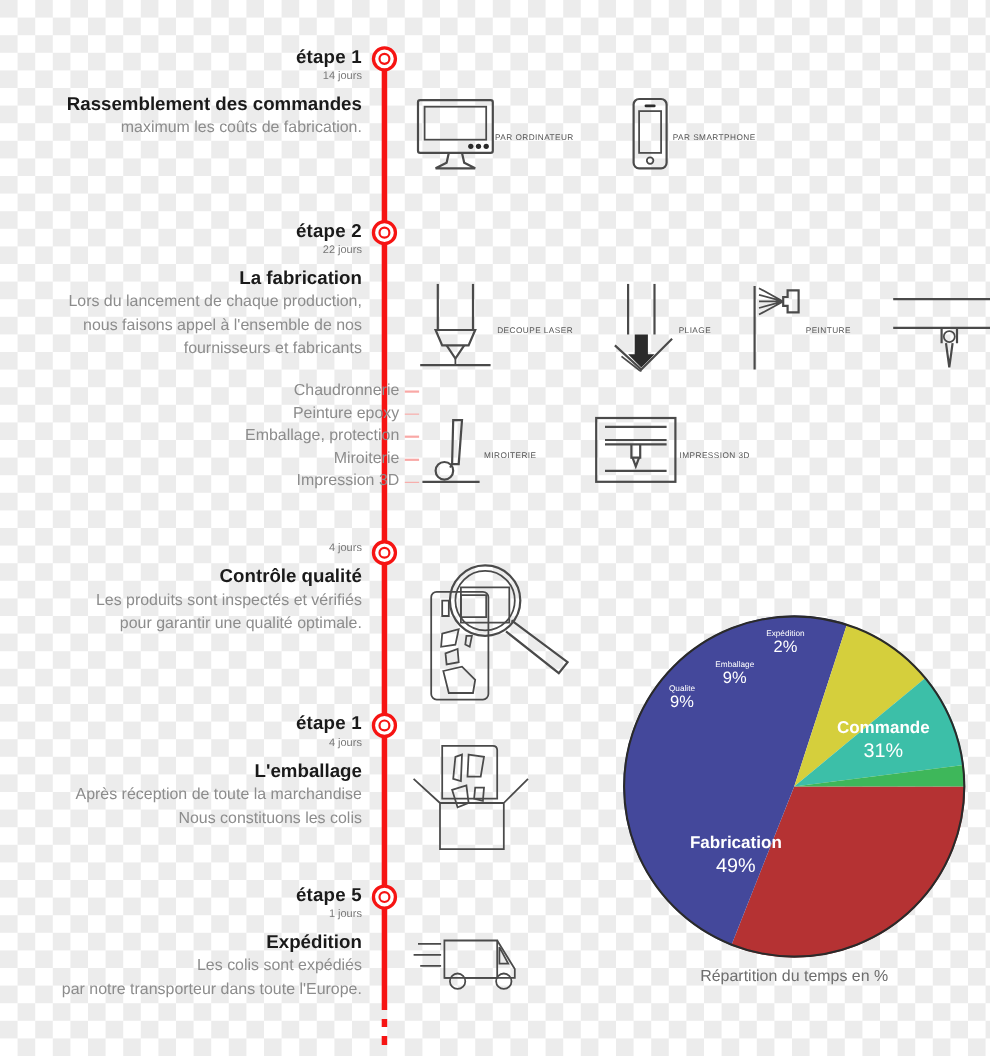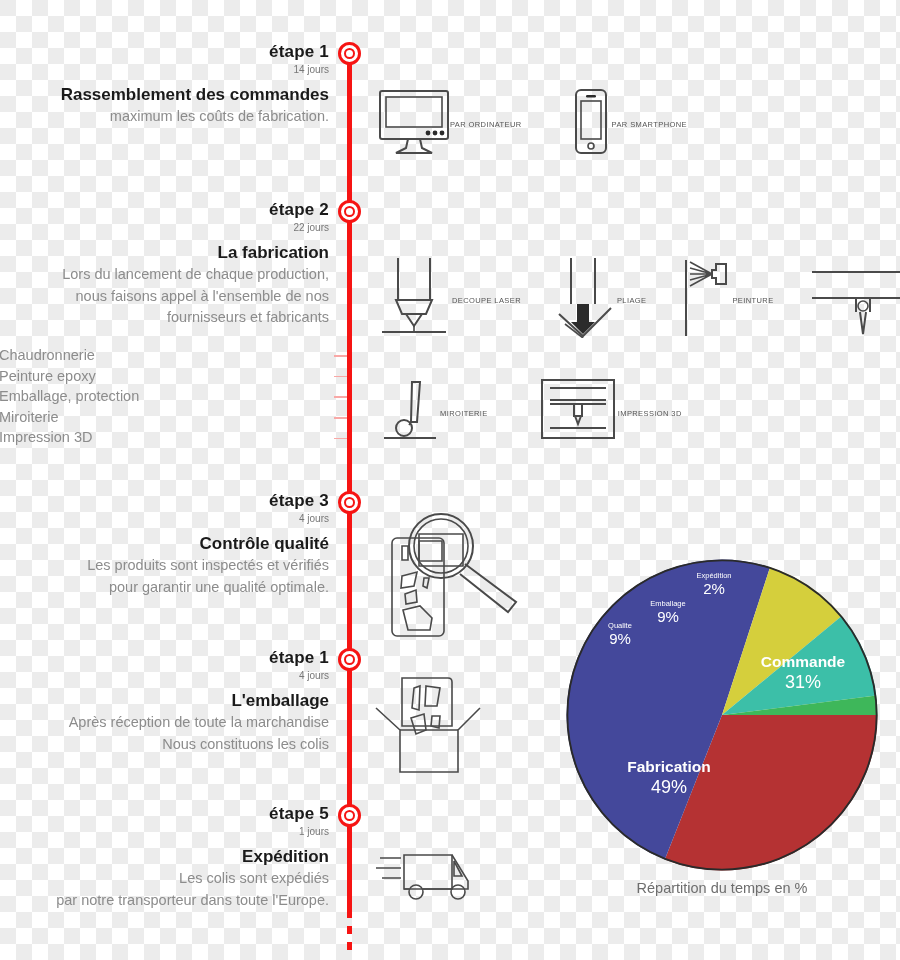--- a/index.html
+++ b/index.html
@@ -86,23 +86,24 @@
   .step-desc {
     font-size: 14.5px;
     color: #8c8c8c;
     line-height: 1.45;
     font-weight: 300;
   }
 
   
   #sub-list {
     position: absolute;
-    right: 571px;
+    right: 537px;
     top: 345px;
     width: 330px;
+    text-align: right;
     font-size: 14.5px;
     color: #8c8c8c;
     line-height: 1.42;
   }
   #sub-list .sub-item { position: relative; }
   #sub-list .sub-item::after {
     content: "";
     position: absolute;
     right: -18px;
     top: 50%;
@@ -285,21 +286,20 @@
       <path class="ln" d="M12 10 L68 10 M12 22 L68 22 M12 26 L68 26"></path>
       <path class="ln" d="M36 26 L36 38 L44 38 L44 26"></path>
       <path class="ln" d="M37 38 L40 46 L43 38"></path>
       <path class="ln" d="M12 50 L68 50"></path>
     </svg>
     <div class="icon-caption">IMPRESSION 3D</div>
   </div>
 </div>
 
 <div class="step-text" style="top:491px">
-  <div class="step-label">étape 3</div>
   <div class="step-days">4 jours</div>
   <div class="step-title">Contrôle qualité</div>
   <div class="step-desc">Les produits sont inspectés et vérifiés</div>
   <div class="step-desc">pour garantir une qualité optimale.</div>
 </div>
 
 <div class="icon-group" style="left:386px; top:506px;">
   <div class="icon-cell">
     <svg width="146" height="134" viewBox="0 0 146 134">
       <rect class="ln-thin" x="6" y="32" width="52" height="98" rx="5"></rect>

